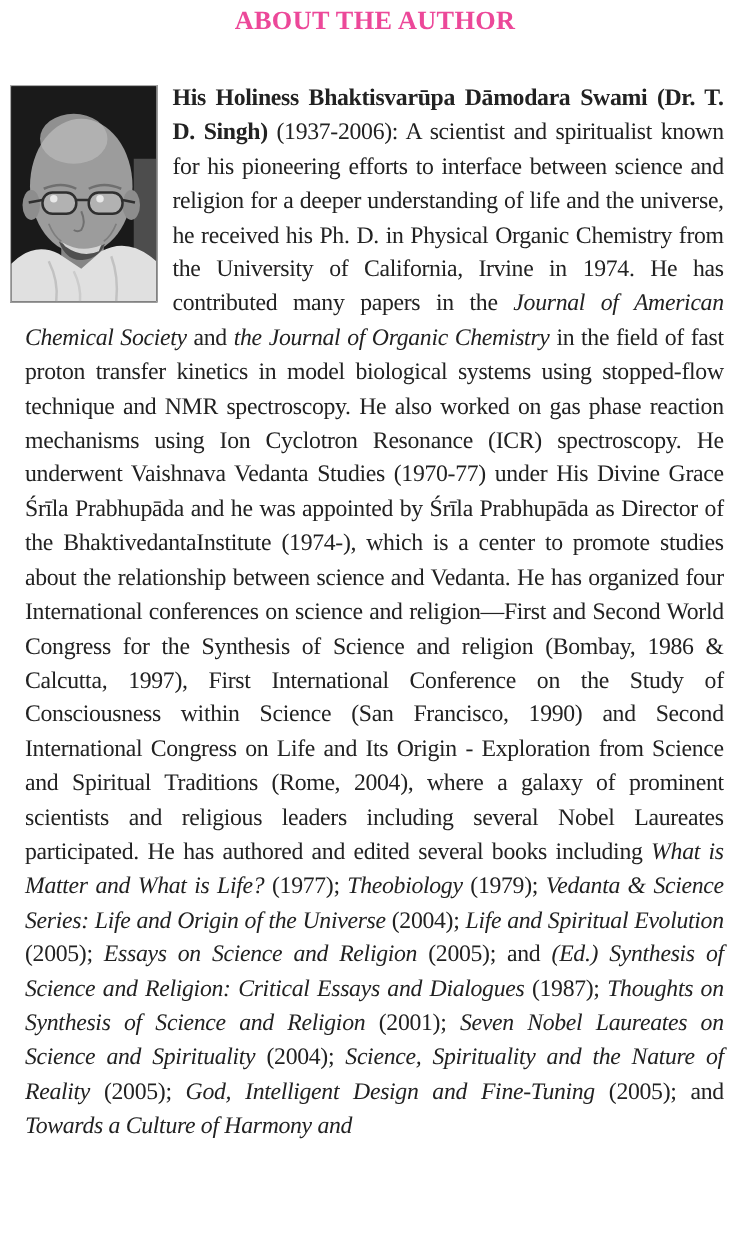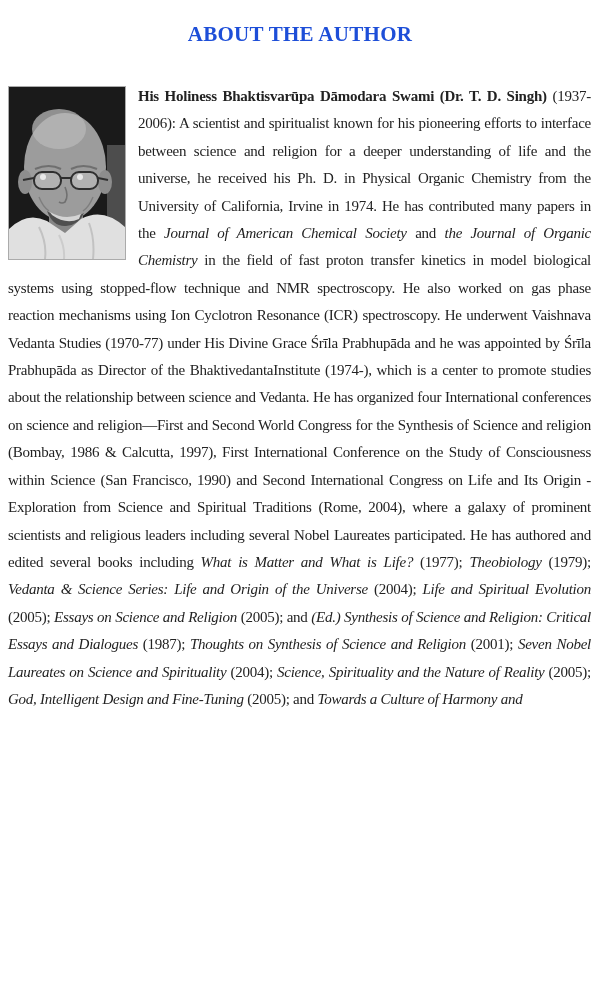--- a/index.html
+++ b/index.html
@@ -11,43 +11,43 @@
     position: relative;
     width: 600px;
     height: 1003px;
     background: #ffffff;
     overflow: hidden;
     font-family: "Liberation Serif", "DejaVu Serif", serif;
     color: #1e1e1e;
   }
   .title {
     margin: 0;
-    padding-top: 22px;
+    padding-top: 4px;
     text-align: center;
     font-size: 21px;
     font-weight: bold;
     letter-spacing: 0.3px;
-    color: #1d4ed8;
+    color: #ec4899;
   }
   .bio {
     margin: 36px 9px 0 8px;
   }
   .bio::after { content: ""; display: block; clear: both; }
   .photo {
     float: left;
     width: 116px;
     height: 172px;
     margin: 3px 12px 5px 0;
     border: 1px solid #ababab;
     background: #181818;
   }
   .photo svg { display: block; width: 100%; height: 100%; }
   .bio-text {
-    margin: 0;
-    font-size: 15px;
+    margin: 12px;
+    font-size: 19px;
     line-height: 27.4px;
     text-align: justify;
     letter-spacing: -0.25px;
     color: #222222;
   }
   .bio-text .b { font-weight: bold; }
   .bio-text .i { font-style: italic; }
   .page-number {
     position: absolute;
     left: 0;

